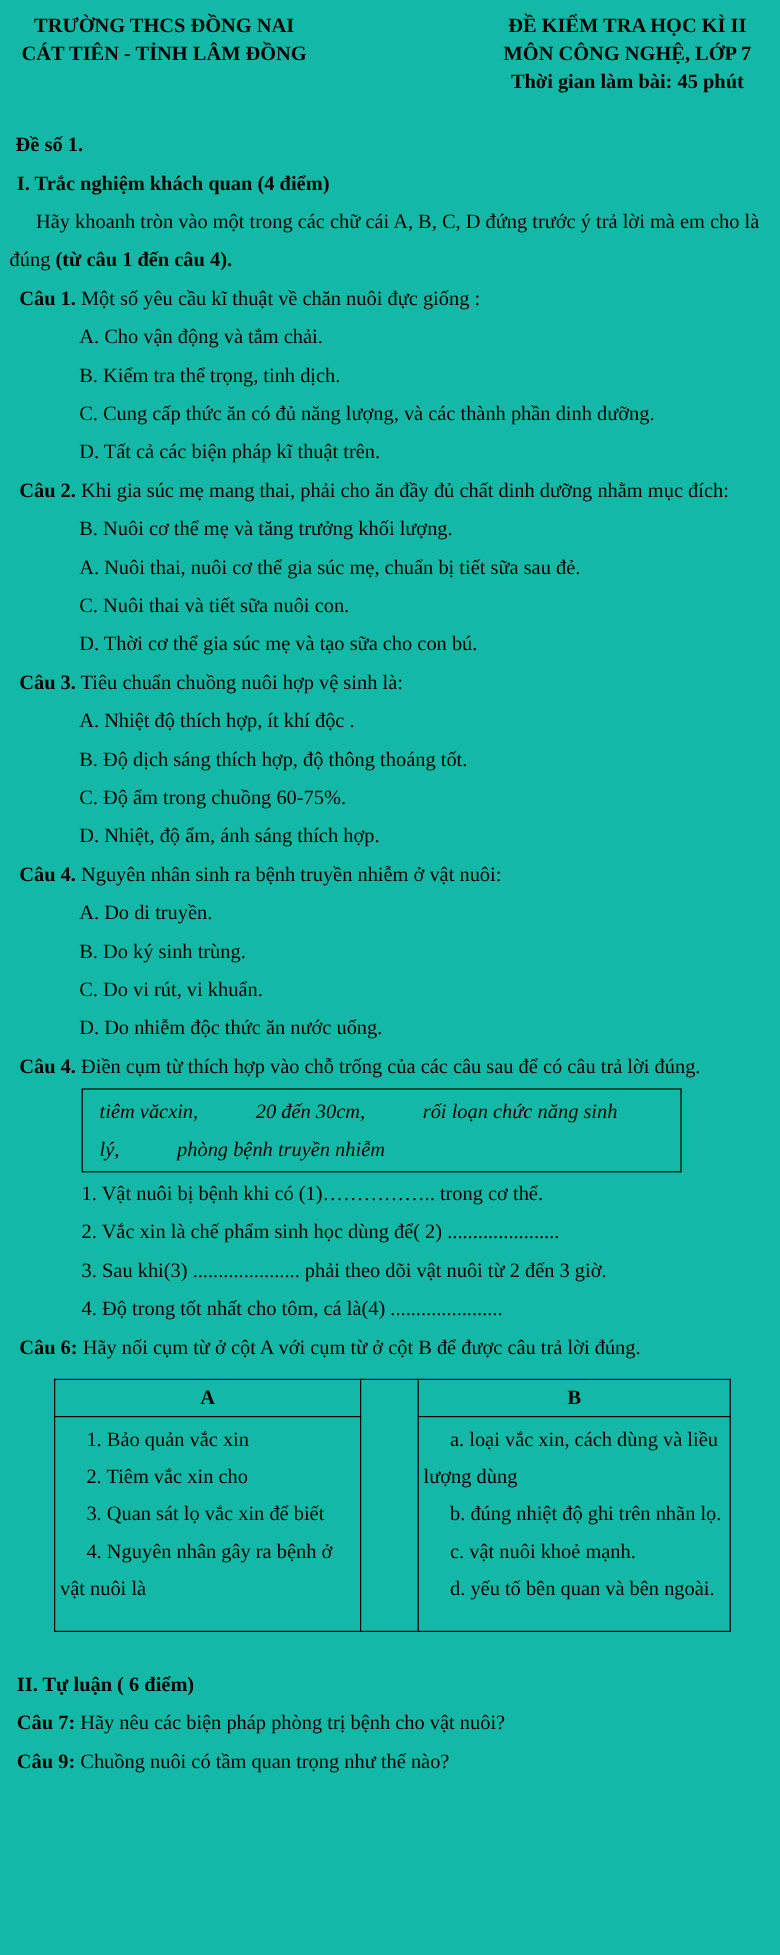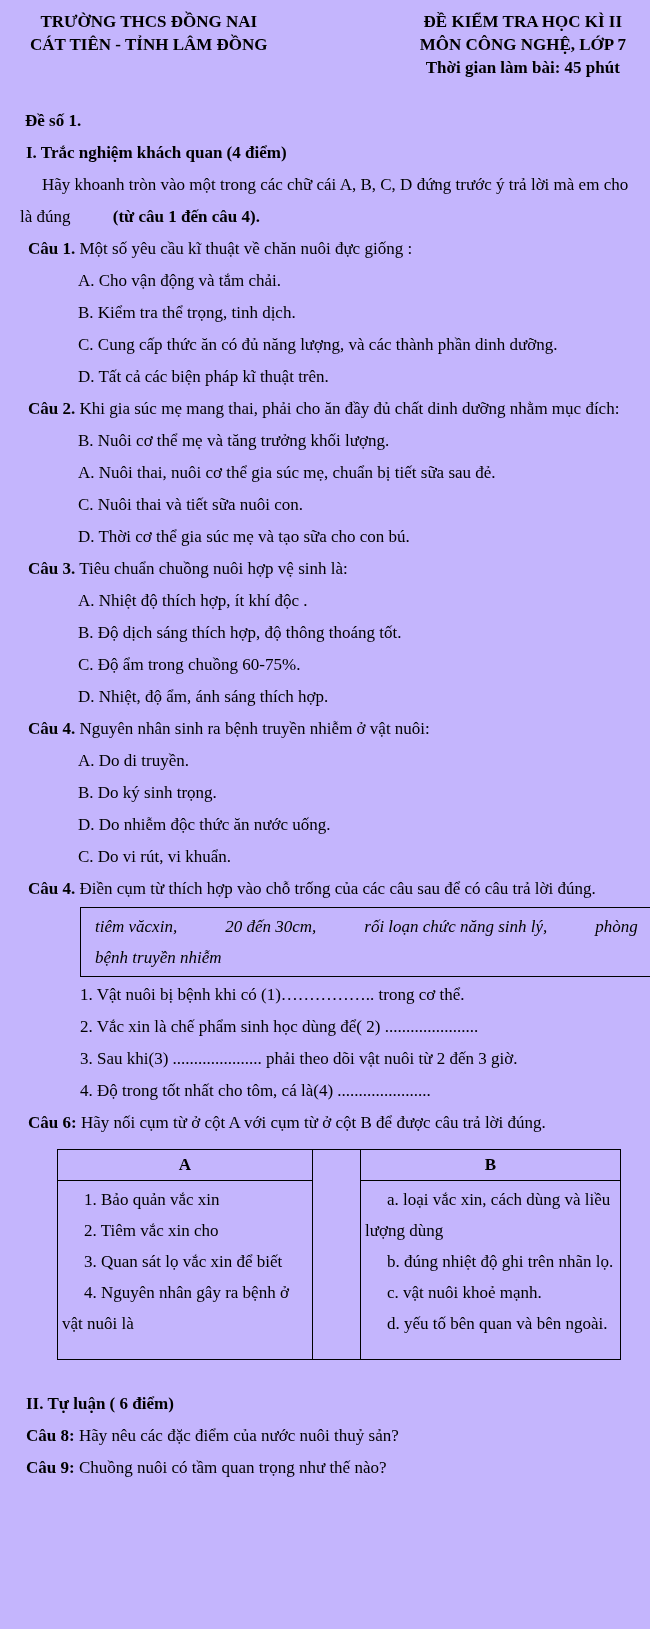--- a/index.html
+++ b/index.html
@@ -4,41 +4,41 @@
 <style>
   * { margin: 0; padding: 0; box-sizing: border-box; }
   html, body { background: #ffffff; }
   body {
     width: 650px;
     color: #000;
     font-family: "Liberation Serif", "DejaVu Serif", serif;
     font-size: 17px;
     line-height: 32px;
   }
-  .page { width: 650px; min-height: 1629px; padding: 6px 8px 28px 20px; background: #c4b5fd; }
+  .page { width: 650px; min-height: 1629px; padding: 6px 8px 28px 8px; background: #14b8a6; }
 
   
   .header { display: flex; justify-content: space-between; font-weight: bold; line-height: 23px; padding: 4px 16px 0 10px; }
   .header-left, .header-right { text-align: center; }
 
-  .bold { font-weight: bold; margin-left: 38px; }
+  .bold { font-weight: bold; }
   .exam-number { font-weight: bold; margin-top: 26px; padding-left: 5px; }
   .section-title { font-weight: bold; padding-left: 6px; }
   .intro { text-indent: 22px; }
 
   
   .q { padding-left: 60px; text-indent: -52px; }
   .q b { font-weight: bold; text-align: center; }
   .option { padding-left: 58px; }
   .fill-item { padding-left: 60px; }
 
   
   .word-bank {
     margin: 2px 0 2px 60px;
-    width: 578px;
+    width: 500px;
     border: 1px solid #000;
     padding: 3px 14px;
     font-style: italic;
     line-height: 31px;
   }
   .wb-item { margin-right: 48px; }
   .wb-item:last-child { margin-right: 0; }
 
   
   .match-table { border-collapse: collapse; margin: 10px 0 0 37px; table-layout: fixed; }
@@ -98,23 +98,23 @@
     <p class="q"><b>Câu 3.</b><span> Tiêu chuẩn chuồng nuôi hợp vệ sinh là:</span></p>
     <p class="option">A. Nhiệt độ thích hợp, ít khí độc .</p>
     <p class="option">B. Độ dịch sáng thích hợp, độ thông thoáng tốt.</p>
     <p class="option">C. Độ ẩm trong chuồng 60-75%.</p>
     <p class="option">D. Nhiệt, độ ẩm, ánh sáng thích hợp.</p>
   </div>
 
   <div>
     <p class="q"><b>Câu 4.</b><span> Nguyên nhân sinh ra bệnh truyền nhiễm ở vật nuôi:</span></p>
     <p class="option">A. Do di truyền.</p>
-    <p class="option">B. Do ký sinh trọng.</p>
+    <p class="option">B. Do ký sinh trùng.</p>
+    <p class="option">C. Do vi rút, vi khuẩn.</p>
     <p class="option">D. Do nhiễm độc thức ăn nước uống.</p>
-    <p class="option">C. Do vi rút, vi khuẩn.</p>
   </div>
 
   <div>
     <p class="q"><b>Câu 4.</b><span> Điền cụm từ thích hợp vào chỗ trống của các câu sau để có câu trả lời đúng.</span></p>
     <div class="word-bank">
       <span class="wb-item">tiêm văcxin,</span><span class="wb-item">20 đến 30cm,</span><span class="wb-item">rối loạn chức năng sinh lý,</span><span class="wb-item">phòng bệnh truyền nhiễm</span>
     </div>
     <p class="fill-item">1. Vật nuôi bị bệnh khi có (1)…………….. trong cơ thể.</p>
     <p class="fill-item">2. Vắc xin là chế phẩm sinh học dùng để( 2) ......................</p>
     <p class="fill-item">3. Sau khi(3) ..................... phải theo dõi vật nuôi từ 2 đến 3 giờ.</p>
@@ -152,16 +152,16 @@
             <p>c. vật nuôi khoẻ mạnh.</p>
             <p>d. yếu tố bên quan và bên ngoài.</p>
           </td>
         </tr>
       </tbody>
     </table>
   </div>
 
   <p class="section2-title">II. Tự luận ( 6 điểm)</p>
 
-  <p class="q2line"><b>Câu 8:</b><span> Hãy nêu các đặc điểm của nước nuôi thuỷ sản?</span></p>
+  <p class="q2line"><b>Câu 7:</b><span> Hãy nêu các biện pháp phòng trị bệnh cho vật nuôi?</span></p>
   <p class="q2line"><b>Câu 9:</b><span> Chuồng nuôi có tầm quan trọng như thế nào?</span></p>
 
 </div>
 
 </body></html>

